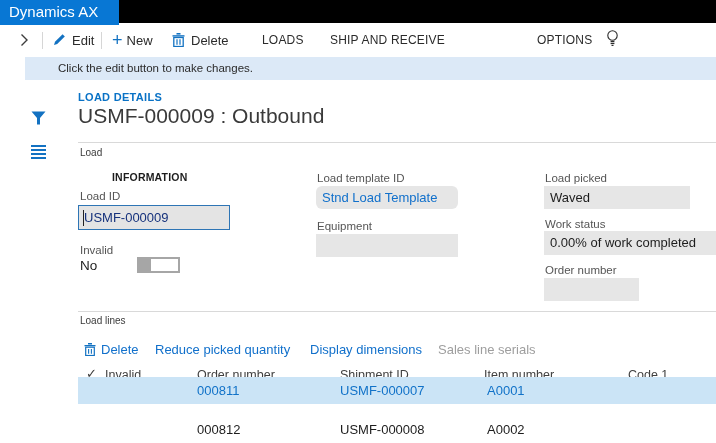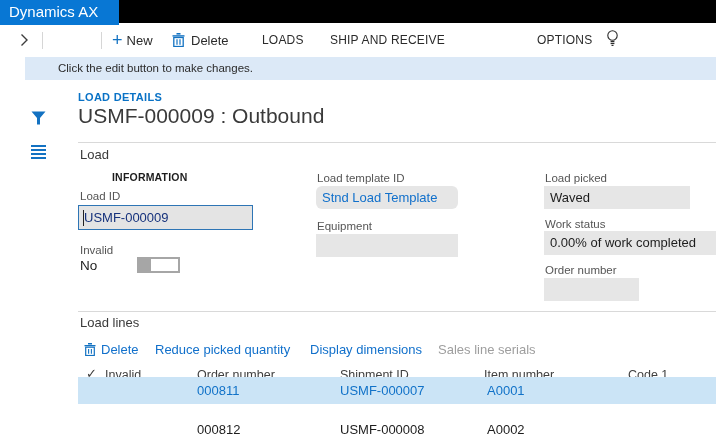--- a/index.html
+++ b/index.html
@@ -31,27 +31,27 @@
     background:#DCE9F7; font-size:11.5px; color:#2b2b2b; line-height:23px; padding-left:33px;
   }
   
   .funnel-icon { position:absolute; left:31px; top:111px; cursor:pointer; }
   .page-caption { position:absolute; left:78px; top:91px; font-size:11px; font-weight:bold; color:#0972C6; letter-spacing:0.3px; }
   .page-title { position:absolute; left:78px; top:104px; font-size:21px; color:#3a3a3a; }
   .list-icon { position:absolute; left:31px; top:145px; cursor:pointer; }
   .list-icon div { width:15px; height:2px; background:#1372C2; margin-bottom:2px; }
   
   .section-rule { position:absolute; left:78px; right:0; height:1px; background:#d9d9d9; }
-  .section-title { position:absolute; left:80px; font-size:13px; color:#3a3a3a; }
+  .section-title { position:absolute; left:80px; font-size:10px; color:#3a3a3a; }
   .group-header { position:absolute; left:80px; font-size:10.5px; font-weight:bold; color:#1d1d1d; letter-spacing:0.2px;padding-left:32px; }
   .fld-label { position:absolute; font-size:11.5px; color:#555; white-space:nowrap; }
   .fld { position:absolute; background:#E6E6E6; font-size:13px; color:#1d1d1d; line-height:23px; padding-left:6px; white-space:nowrap; overflow:hidden; }
   .fld.link { color:#1170CB; }
   .loadid-input {
-    position:absolute; left:78px; top:205px; width:175px; height:25px;
+    position:absolute; left:78px; top:205px; width:152px; height:25px;
     background:#E4E4E4; border:1px solid #2E75B5; font-size:13px; color:#16327C;
     line-height:23px; padding-left:5px;
   }
   .caret { position:absolute; left:4px; top:4px; width:1px; height:16px; background:#222; }
   
   .toggle { position:absolute; left:137px; top:257px; width:43px; height:16px; border:2px solid #A6A6A6; background:#fff; cursor:pointer; }
   .toggle .handle { position:absolute; left:-2px; top:-2px; width:14px; height:16px; background:#A6A6A6; }
   
   .ll-action { position:absolute; top:341px; height:17px; display:flex; align-items:center; font-size:13px; color:#1170CB; cursor:pointer; white-space:nowrap; }
   .ll-action.disabled { color:#9e9e9e; cursor:default; }
@@ -74,20 +74,28 @@
 
 <div class="actionbar">
   <div class="abar-item" style="left:20px;">
     <span class="abar-icon">
       <svg width="9" height="14" viewBox="0 0 9 14">
           <polyline points="1.5,1.5 7,7 1.5,12.5" fill="none" stroke="#3c3c3c" stroke-width="1.4"></polyline>
         </svg>
     </span>
   </div>
   <div class="abar-sep" style="left:42px;"></div>
+  <div class="abar-item" style="left:52px;">
+    <span class="abar-icon">
+      <svg width="14" height="14" viewBox="0 0 14 14">
+          <path d="M10.6 1.2 L12.8 3.4 L5.2 11 L2.0 12.0 L3.0 8.8 Z" fill="#1372C2"></path>
+        </svg>
+    </span>
+    <span>Edit</span>
+  </div>
   <div class="abar-sep" style="left:101px;"></div>
   <div class="abar-item" style="left:112px;">
     <span class="plus-glyph">+</span>
     <span>New</span>
   </div>
   <div class="abar-item" style="left:172px;">
     <span class="abar-icon">
       <svg width="13" height="14" viewBox="0 0 13 14">
         <rect x="0.5" y="2.2" width="12" height="1.4" fill="#1372C2"></rect>
         <rect x="4.5" y="0" width="4" height="1.6" fill="#1372C2"></rect>

